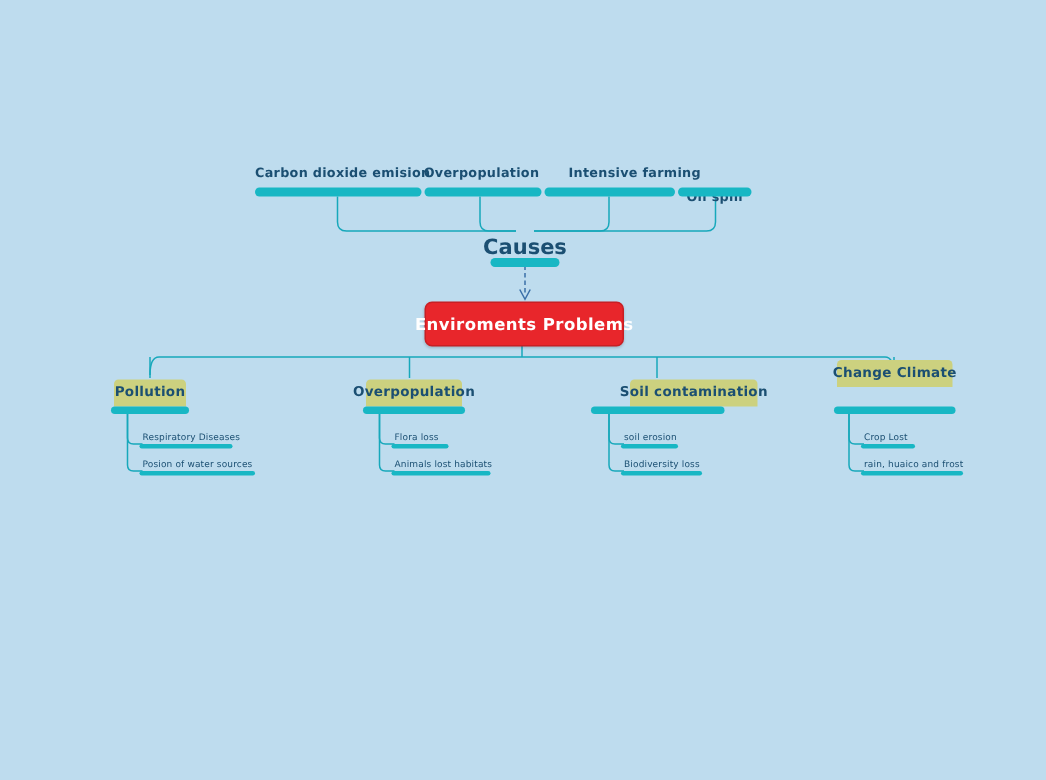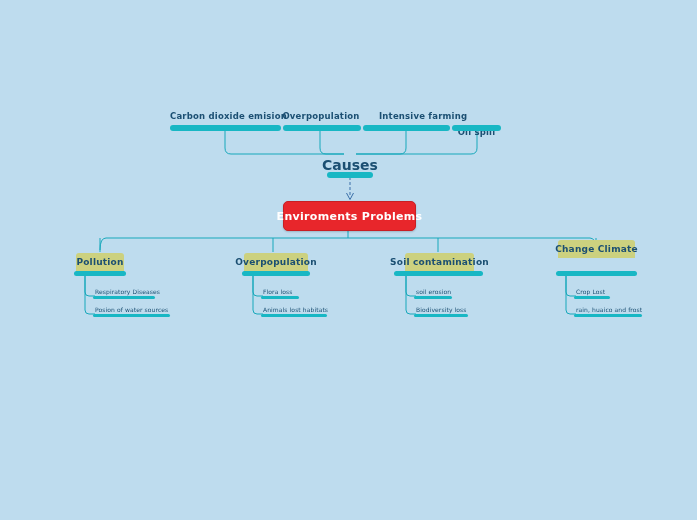--- a/index.html
+++ b/index.html
@@ -183,21 +183,21 @@
 
   <div class="branch-box" style="left:244px; top:253px; width:64px; height:18px;">Overpopulation</div>
   <div class="branch-underline" style="left:242px; top:271px; width:68px;"></div>
 
   <div class="leaf-label" style="left:263px; top:288px;">Flora loss</div>
   <div class="leaf-underline" style="left:261px; top:296px; width:38px;"></div>
 
   <div class="leaf-label" style="left:263px; top:306px;">Animals lost habitats</div>
   <div class="leaf-underline" style="left:261px; top:314px; width:66px;"></div>
 
-  <div class="branch-box" style="left:405px; top:253px; width:69px; height:18px;">Soil contamination</div>
+  <div class="branch-box" style="left:420px; top:253px; width:85px; height:18px;">Soil contamination</div>
   <div class="branch-underline" style="left:394px; top:271px; width:89px;"></div>
 
   <div class="leaf-label" style="left:416px; top:288px;">soil erosion</div>
   <div class="leaf-underline" style="left:414px; top:296px; width:38px;"></div>
 
   <div class="leaf-label" style="left:416px; top:306px;">Biodiversity loss</div>
   <div class="leaf-underline" style="left:414px; top:314px; width:54px;"></div>
 
   <div class="branch-box" style="left:558px; top:240px; width:77px; height:18px;">Change Climate</div>
   <div class="branch-underline" style="left:556px; top:271px; width:81px;"></div>

